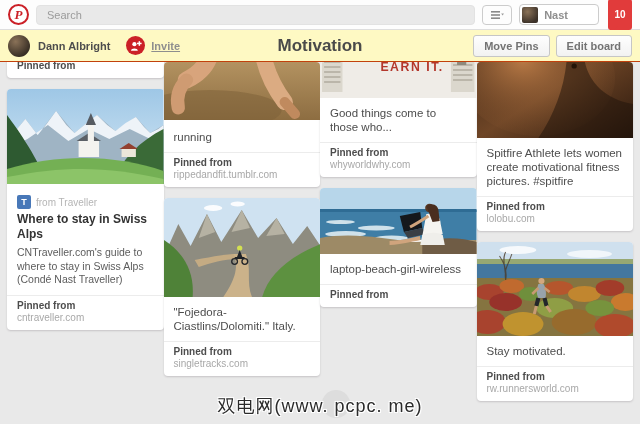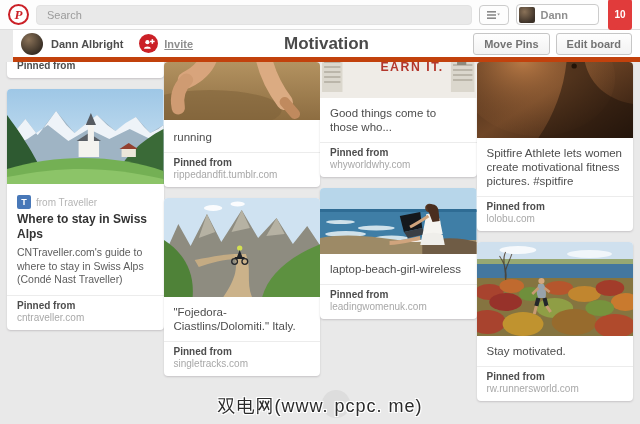--- a/index.html
+++ b/index.html
@@ -22,22 +22,22 @@
   .user-avatar { width:16px; height:16px; border-radius:2px;
                  background:radial-gradient(circle at 35% 30%, #8a7258, #3c3128 75%); }
   .user-name { font-size:11px; font-weight:bold; color:#8f8f8f; }
   .notif-badge { min-width:24px; height:31px; background:#e13b3b; border-radius:3px; color:#fff;
                  font-size:10px; font-weight:bold; display:flex; align-items:center; justify-content:center;
                  position:relative; flex:none; margin-left:2px; cursor:pointer; padding:0 4px; }
   .notif-badge::after { content:""; position:absolute; left:2px; bottom:-4px; width:0; height:0;
                  border:4px solid transparent; border-top-color:#e13b3b; border-left-color:#e13b3b; }
 
   
-  .boardbar { height:32px; background:#ffffff; border-bottom:5px solid #c2410c; display:flex;
-              align-items:center; padding:0 8px; position:relative; z-index:5;margin-left:13px; }
+  .boardbar { height:32px; background:#fef9c3; border-bottom:1px solid #c2410c; display:flex;
+              align-items:center; padding:0 8px; position:relative; z-index:5; }
   .owner-avatar { width:22px; height:22px; border-radius:50%;
                   background:radial-gradient(circle at 35% 30%, #8a7258, #352c23 75%); flex:none; }
   .owner-name { font-size:11px; font-weight:bold; color:#4d4d4d; margin-left:8px; }
   .invite-circle { width:19px; height:19px; border-radius:50%; background:#cb2027; margin-left:16px;
                    display:flex; align-items:center; justify-content:center; flex:none; cursor:pointer; }
   .invite-label { font-size:11px; color:#8e8e8e; font-weight:bold; margin-left:6px; cursor:pointer;text-decoration:underline; }
   .board-title { position:absolute; left:50%; transform:translateX(-50%); font-size:17px;
                  font-weight:bold; color:#4a4a4a; }
   .bar-actions { margin-left:auto; display:flex; gap:6px; }
   .gray-btn { padding:4px 10px; background:linear-gradient(#fefefe,#f2f2f2); border:1px solid #c6c6c6;
@@ -80,21 +80,21 @@
   <button class="menu-btn">
     <svg width="13" height="10" viewBox="0 0 13 10">
       <rect x="0" y="1" width="9" height="1.6" fill="#8a8a8a"></rect>
       <rect x="0" y="4.2" width="9" height="1.6" fill="#8a8a8a"></rect>
       <rect x="0" y="7.4" width="9" height="1.6" fill="#8a8a8a"></rect>
       <path d="M10.2,3.6 L13,3.6 L11.6,5.6 Z" fill="#9a9a9a"></path>
     </svg>
   </button>
   <button class="user-btn">
     <span class="user-avatar"></span>
-    <span class="user-name">Dann</span>
+    <span class="user-name">Nast</span>
   </button>
   <div class="notif-badge">10</div>
 </div>
 
 <div class="boardbar">
   <div class="owner-avatar"></div>
   <div class="owner-name">Dann Albright</div>
   <div class="invite-circle">
     <svg width="12" height="12" viewBox="0 0 12 12">
       <circle cx="4.4" cy="4.2" r="2.1" fill="#fff"></circle>
@@ -259,21 +259,20 @@
           <path d="M106,28 C100,32 94,36 88,39" stroke="#d0a47d" stroke-width="3" fill="none"></path>
           <circle cx="107" cy="20" r="4.2" fill="#5a3a25"></circle>
           <path d="M104,18 C110,14 116,17 116,24 L117,33 110,34 Z" fill="#4a2e1f"></path>
         </svg>
       </div>
       <div class="pin-body">
         <div class="pin-title">laptop-beach-girl-wireless</div>
       </div>
       <div class="pin-footer">
         <div class="pf-label">Pinned from</div>
-        <div class="pf-domain">leadingwomenuk.com</div>
       </div>
     </div>
   </div>
 
   <div class="col">
     <div class="card">
       <div class="pin-img" style="height:100px;margin-top:-24px">
         <svg viewBox="0 0 153 100" preserveAspectRatio="none">
           <defs>
             <linearGradient id="tor1" x1="0" y1="0" x2="1" y2="1">

